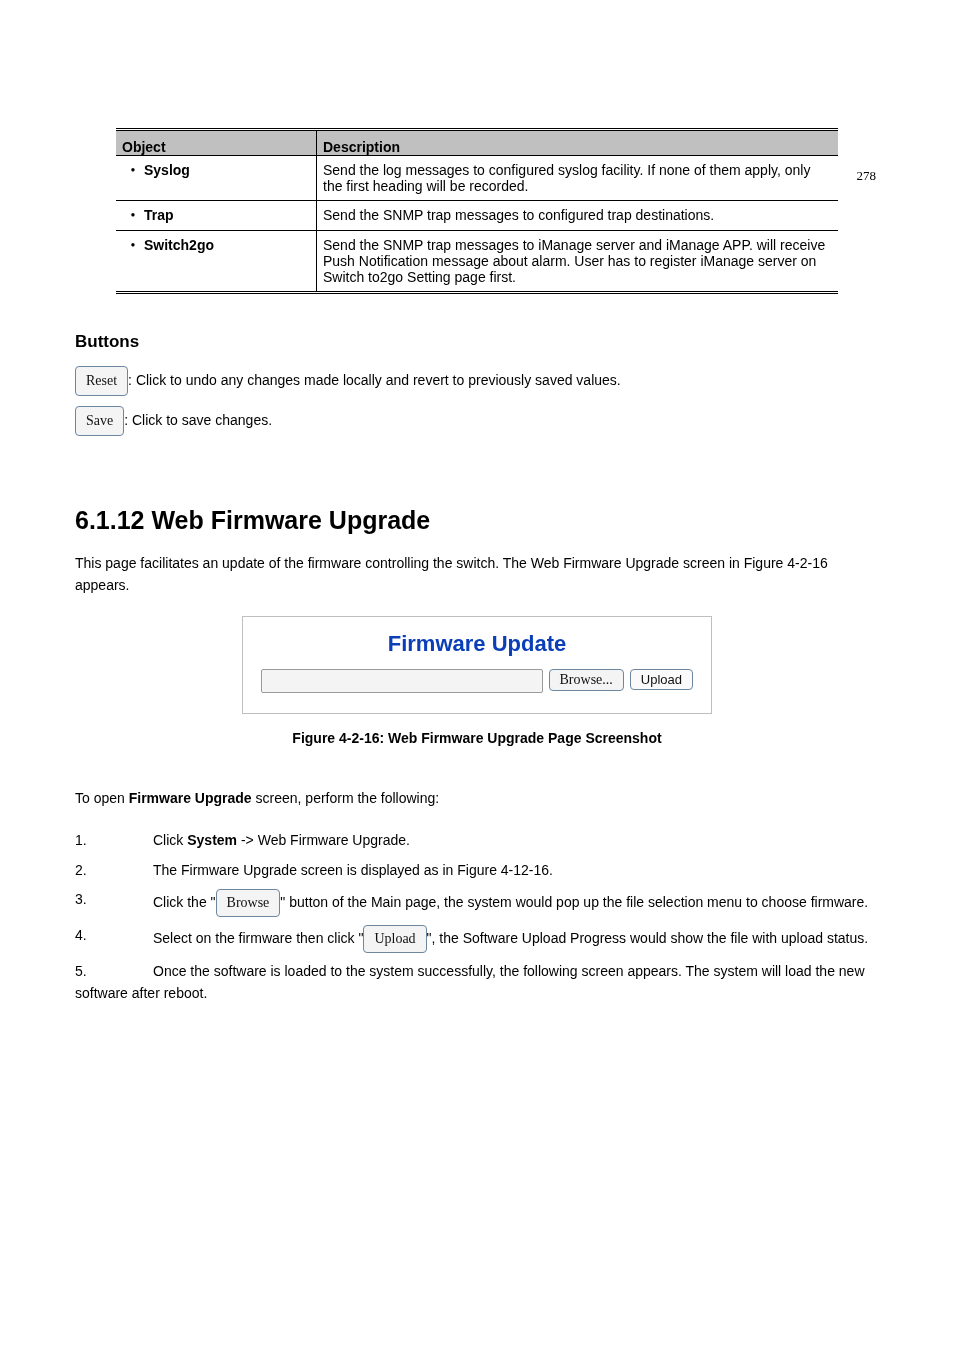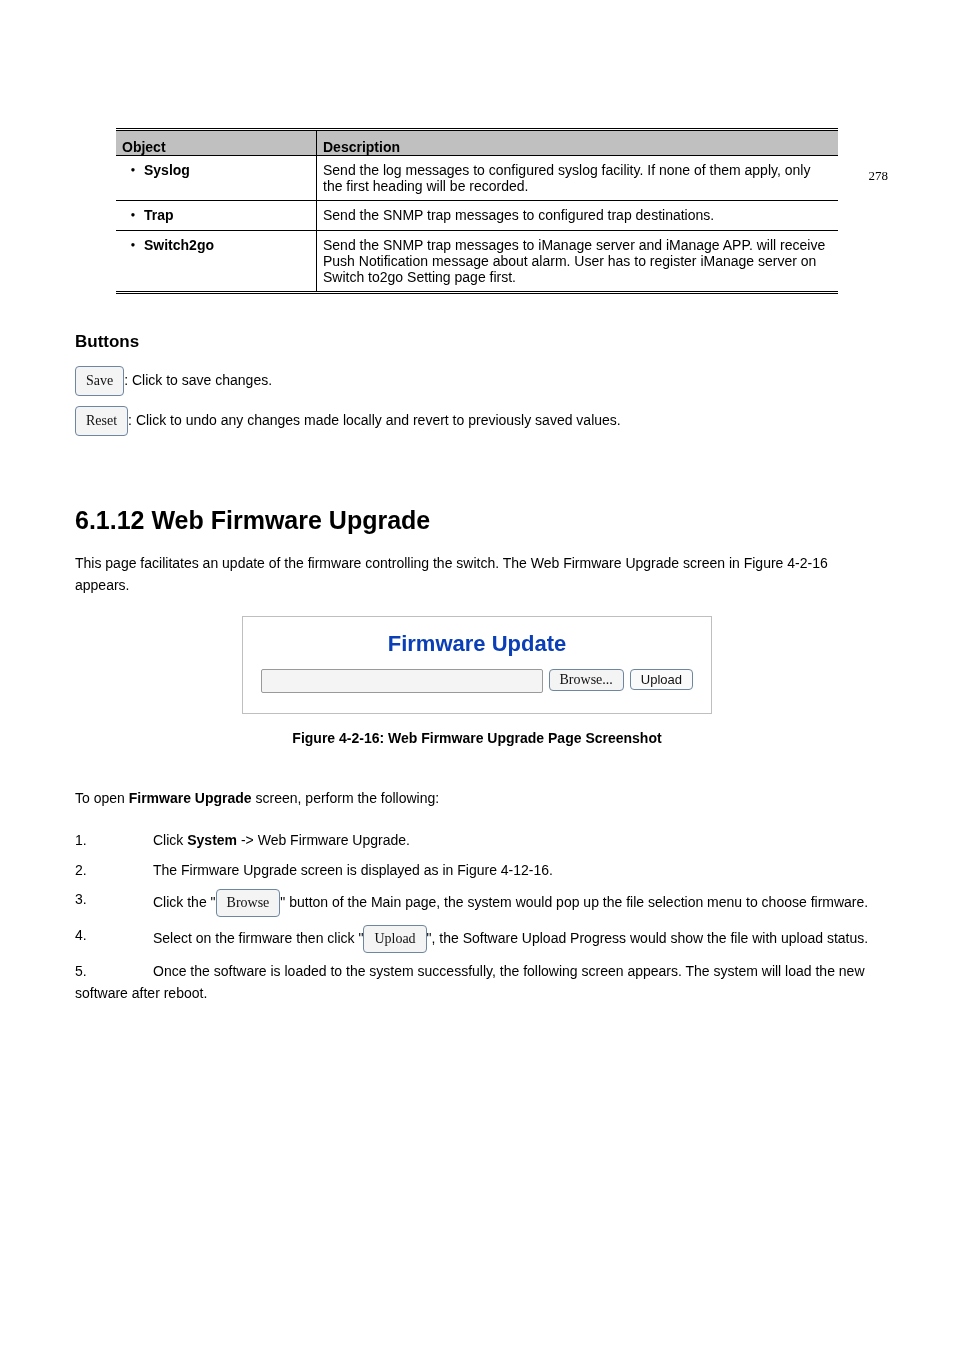--- a/index.html
+++ b/index.html
@@ -1,17 +1,17 @@
 <!DOCTYPE html>
 <html><head>
 <meta charset="utf-8">
 <style>
 html,body{margin:0;padding:0;background:#fff;font-family:"Times New Roman",Times,serif;font-size:15px;color:#000}
 .page{width:954px;height:1350px;position:relative;margin:0 auto;box-sizing:border-box;padding:0 75px}
-.pgnum{position:absolute;top:40px;right:66px;font-size:13px;color:#000}
+.pgnum{position:absolute;top:40px;right:78px;font-size:13px;color:#000}
 
 .tbl{width:722px;margin:128px auto 0 auto;border-collapse:collapse}
 .tbl td,.tbl th{font-family:Arial,Helvetica,sans-serif;font-size:14px;vertical-align:top}
 .tbl .top td,.tbl .top th{border-top:3px double #000}
 .tbl .bot td{border-bottom:3px double #000}
 .tbl .hdr th{background:#c0c0c0;font-weight:bold;text-align:left;padding:8px 6px 0 6px}
 .tbl .row td{border-top:1px solid #000;padding:6px 6px}
 .tbl .col1{width:188px;border-right:1px solid #000}
 .bullet{display:inline-block;width:22px;text-align:center;font-family:"Times New Roman",serif}
 .itemtxt{font-weight:bold}
@@ -59,24 +59,24 @@
     <tr class="row bot">
       <td class="col1"><span class="bullet">•</span><span class="itemtxt">Switch2go</span></td>
       <td>Send the SNMP trap messages to iManage server and iManage APP. will receive Push Notification message about alarm. User has to register iManage server on Switch to2go Setting page first.</td>
     </tr>
   </tbody>
     </table>
 
   <div class="btns-area">
     <div class="btns-title">Buttons</div>
     <div class="btn-line">
-      <span class="webbtn">Save</span><span>: Click to save changes.</span>
+      <span class="webbtn">Reset</span><span>: Click to undo any changes made locally and revert to previously saved values.</span>
     </div>
     <div class="btn-line">
-      <span class="webbtn">Reset</span><span>: Click to undo any changes made locally and revert to previously saved values.</span>
+      <span class="webbtn">Save</span><span>: Click to save changes.</span>
     </div>
   </div>
 
   <h2 class="h2">
     <span>6.1.12</span>&nbsp;<span>Web Firmware Upgrade</span>
   </h2>
 
   <p class="para">This page facilitates an update of the firmware controlling the switch. The Web Firmware Upgrade screen in Figure 4-2-16 appears.</p>
 
   <div class="fw-card">

